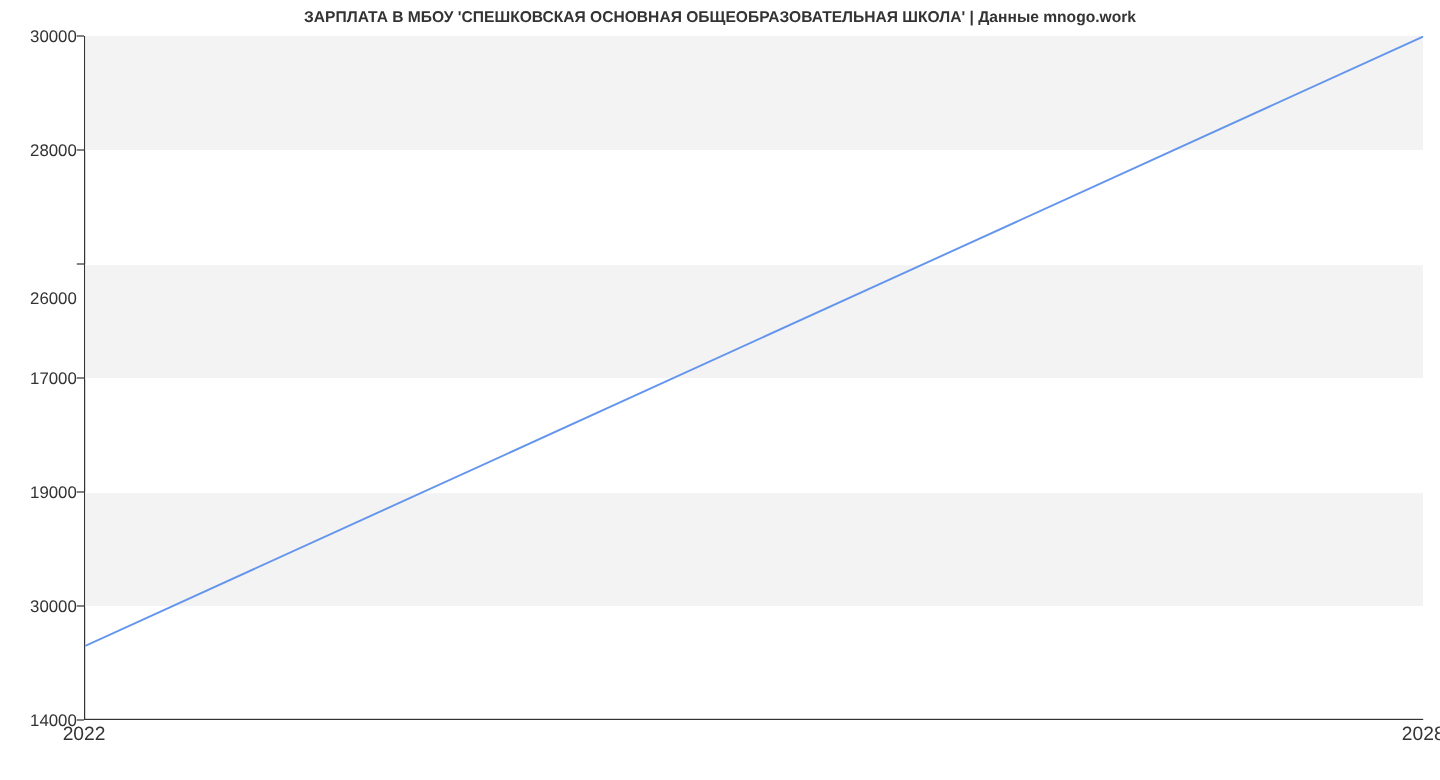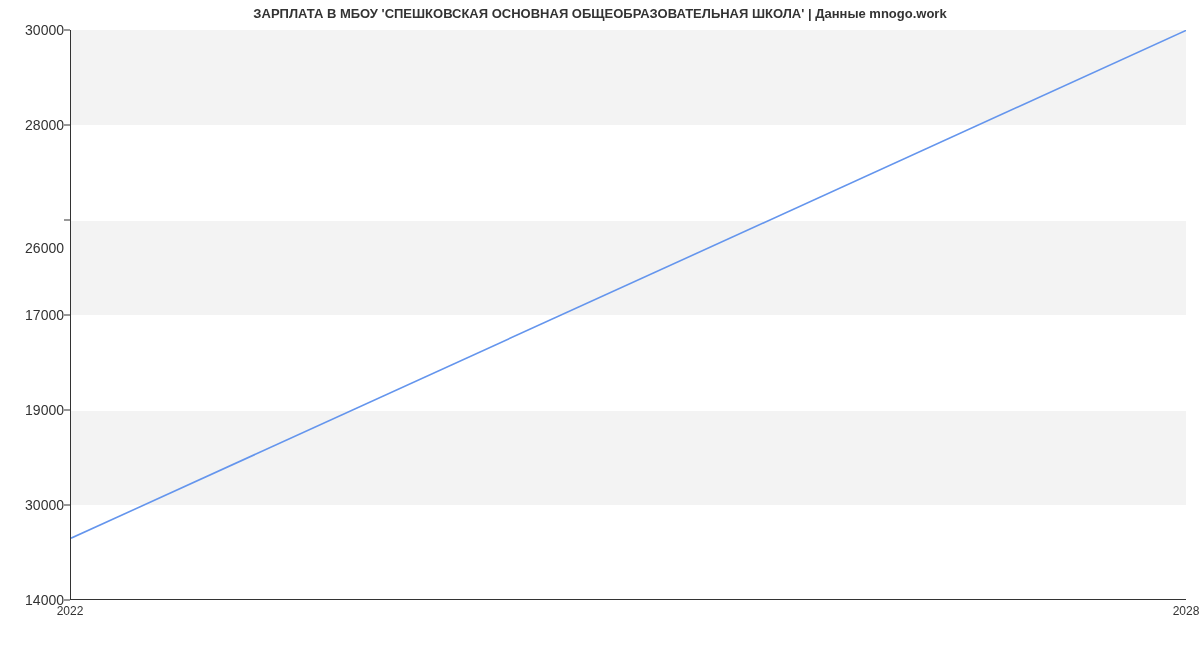--- a/index.html
+++ b/index.html
@@ -63,21 +63,21 @@
     position: absolute;
     left: 64px;
     width: 6px;
     height: 1px;
     background: #333;
     transform: translateY(-0.5px);
   }
   .x-tick {
     position: absolute;
     top: 604px;
-    font-size: 12px;
+    font-size: 16px;
     color: #333;
     transform: translateX(-50%);
   }
   svg.line {
     position: absolute;
     left: 0;
     top: 0;
     width: 1116px;
     height: 570px;
   }

